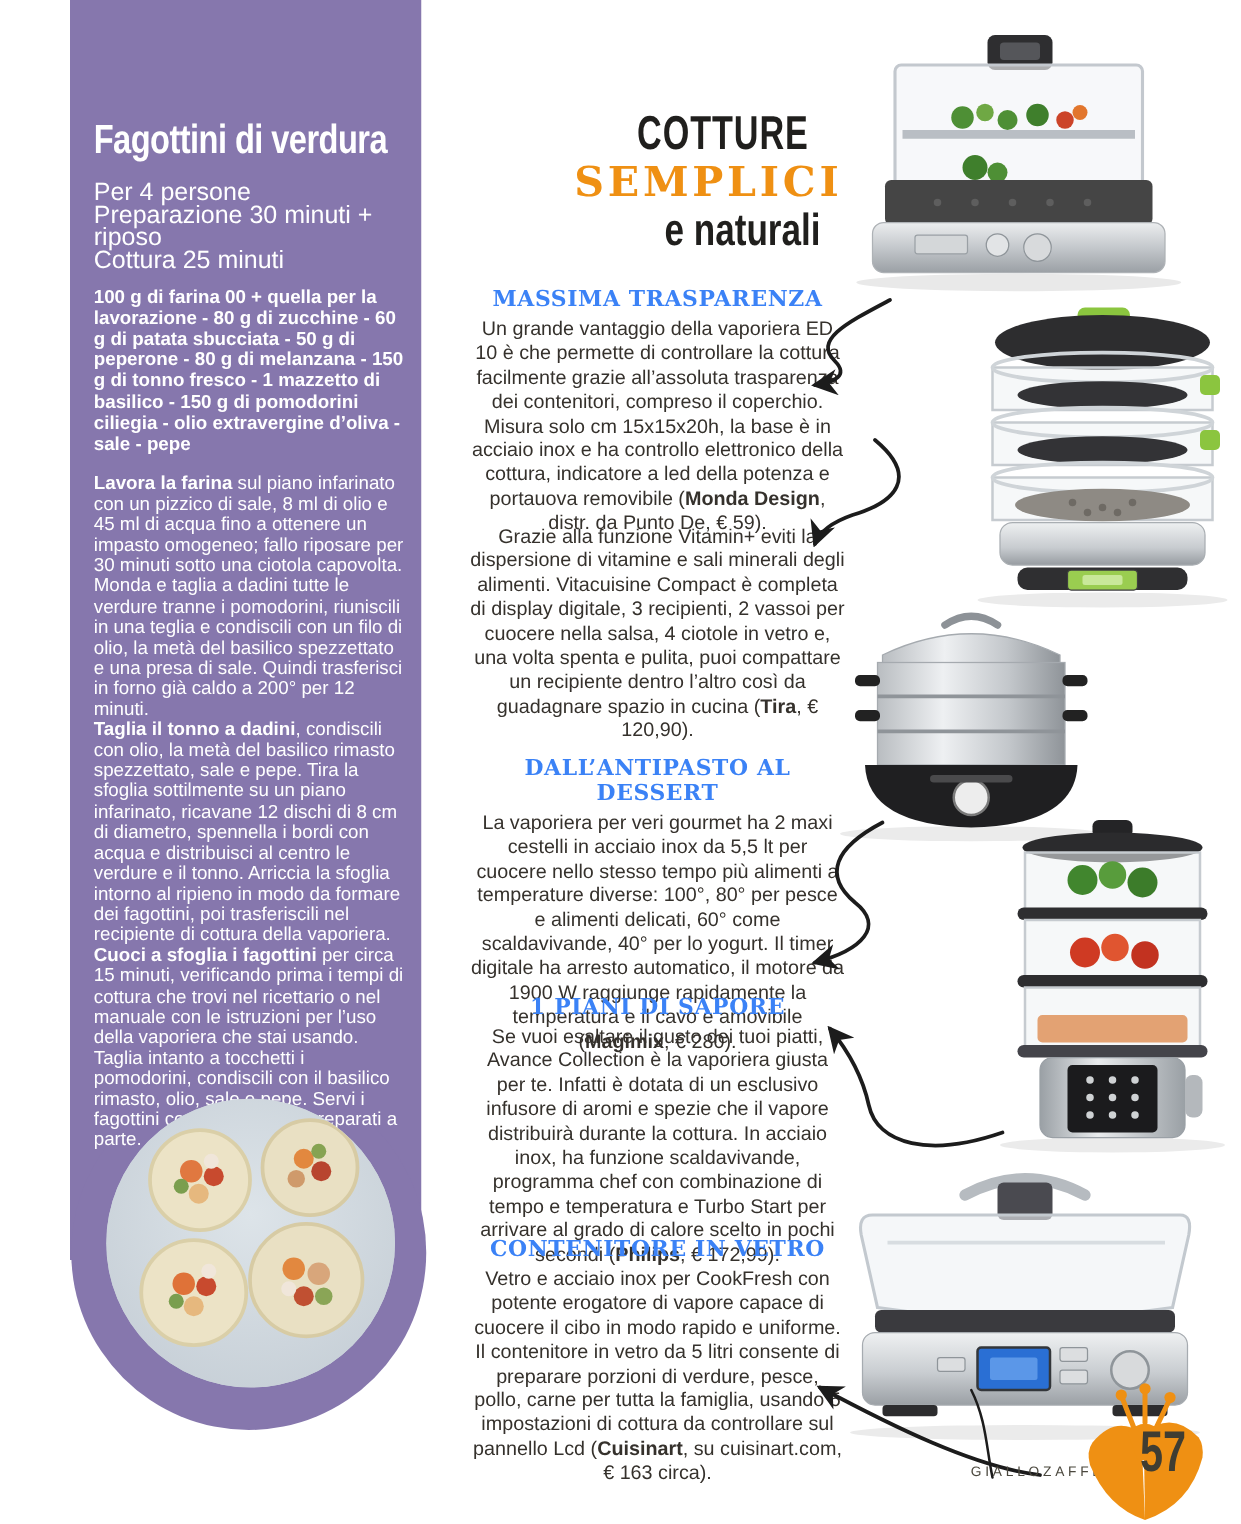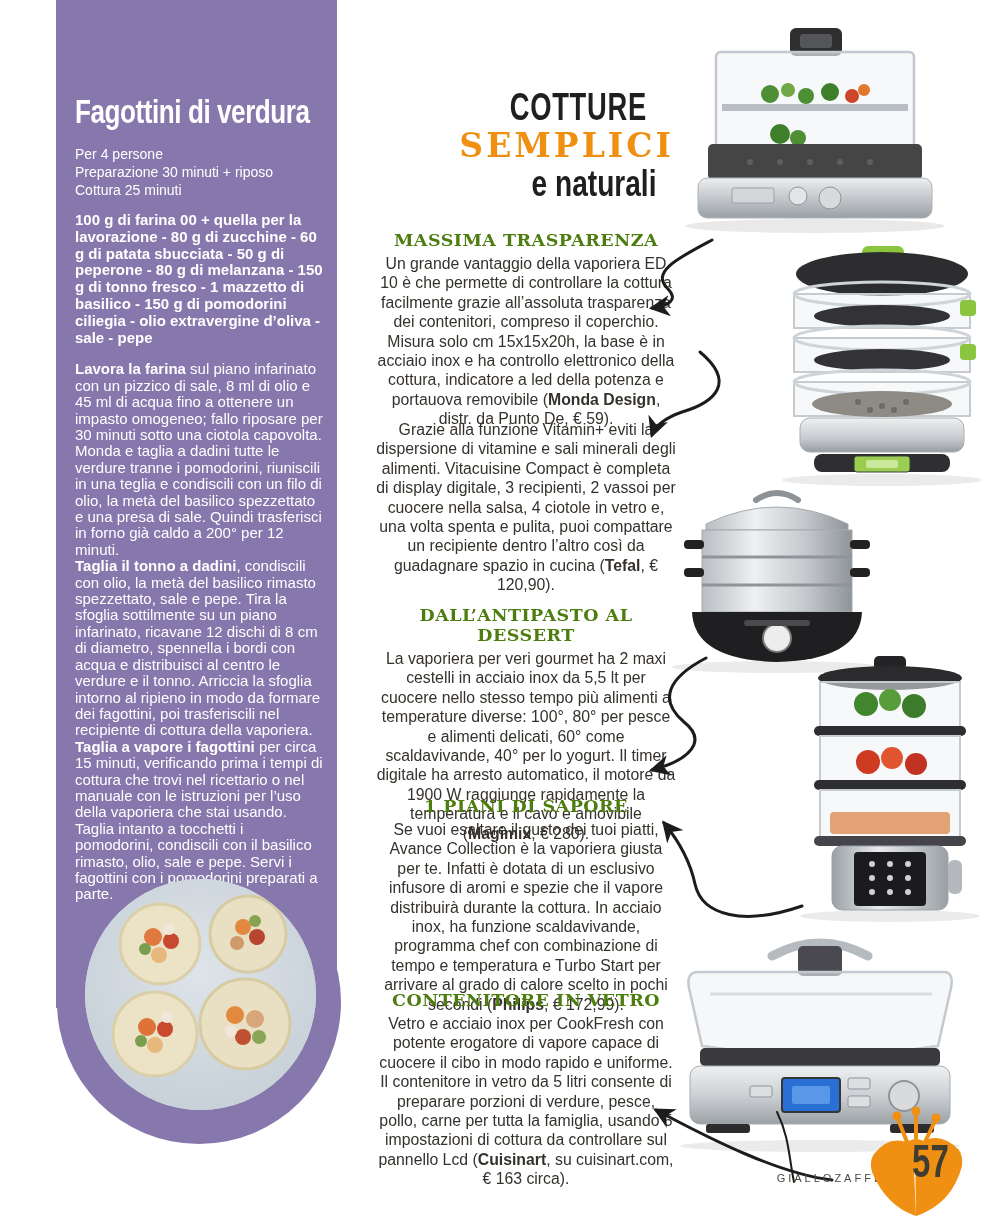--- a/index.html
+++ b/index.html
@@ -7,38 +7,38 @@
           font-family:"Liberation Sans", sans-serif; }
 
   
   .panel { position:absolute; left:56px; top:0; width:281px; height:1008px; background:#8677ad; }
   .panel-bulge { position:absolute; left:57px; top:860px; width:284px; height:284px;
                  border-radius:50%; background:#8677ad; }
   .panel-inner { position:absolute; left:56px; top:0; width:281px; box-sizing:border-box;
                  padding:96px 12px 0 19px; color:#fff; }
   .recipe-title { font-size:29px; font-weight:700; letter-spacing:-0.5px; white-space:nowrap;
                   transform:scale(.9,1.12); transform-origin:0 50%; margin:0 0 16px 0; }
-  .recipe-meta { font-size:14px; line-height:18px; font-weight:300; margin:0 0 13px 0; }
+  .recipe-meta { font-size:20px; line-height:18px; font-weight:300; margin:0 0 13px 0; }
   .recipe-ingredients { font-size:15px; line-height:16.8px; font-weight:700; margin:0 0 15px 0; }
   .recipe-steps { font-size:15px; line-height:16.4px; font-weight:300; margin:0; }
   .recipe-steps b { font-weight:700; }
   .photo-circle { position:absolute; left:85px; top:879px; width:231px; height:231px;
                   border-radius:50%; overflow:hidden; background:#cdd6dd; }
 
   
   .headline { position:absolute; left:378px; top:88px; width:296px; text-align:right; }
   .h-line1 { display:inline-block; font-size:38px; font-weight:900; color:#201f1d;
              transform:scaleX(.72); transform-origin:50% 50%; letter-spacing:1px; line-height:1; }
   .h-line2 { display:block; font-family:"DejaVu Serif", serif; font-weight:700; font-size:33px;
              color:#ef9013; letter-spacing:3px; line-height:1.1; margin-top:2px; }
   .h-line3 { display:inline-block; font-size:36px; font-weight:900; color:#201f1d;
              transform:scaleX(.78); transform-origin:50% 50%; letter-spacing:0; line-height:1; margin-top:2px; }
   .mid-section { position:absolute; left:376px; width:300px; text-align:center; }
   .mid-section h3 { margin:0 0 4px 0; font-family:"DejaVu Serif", serif; font-weight:700;
-                    font-size:17.5px; letter-spacing:.5px; color:#4d7c0f; }
+                    font-size:17.5px; letter-spacing:.5px; color:#3b82f6; }
   .mid-section p { margin:0; font-size:15.8px; line-height:19.4px; color:#35312c; font-weight:300; }
   .mid-section p b { font-weight:700; }
 
   
   .product { position:absolute; }
   .arrows { position:absolute; left:0; top:0; pointer-events:none; }
 
   
   .footer-brand { position:absolute; left:628px; top:1172px; width:300px; text-align:right;
                   font-size:11px; letter-spacing:3px; color:#4b483e; }
@@ -58,21 +58,21 @@
     <h1 class="recipe-title">Fagottini di verdura</h1>
     <div class="recipe-meta">
       <div>Per 4 persone</div>
       <div>Preparazione 30 minuti + riposo</div>
       <div>Cottura 25 minuti</div>
     </div>
     <p class="recipe-ingredients">100 g di farina 00 + quella per la lavorazione - 80 g di zucchine - 60 g di patata sbucciata - 50 g di peperone - 80 g di melanzana - 150 g di tonno fresco - 1 mazzetto di basilico - 150 g di pomodorini ciliegia - olio extravergine d’oliva - sale - pepe</p>
     <p class="recipe-steps">
       <b>Lavora la farina</b><span> sul piano infarinato con un pizzico di sale, 8 ml di olio e 45 ml di acqua fino a ottenere un impasto omogeneo; fallo riposare per 30 minuti sotto una ciotola capovolta. Monda e taglia a dadini tutte le verdure tranne i pomodorini, riuniscili in una teglia e condiscili con un filo di olio, la metà del basilico spezzettato e una presa di sale. Quindi trasferisci in forno già caldo a 200° per 12 minuti.</span><br>
       <b>Taglia il tonno a dadini</b><span>, condiscili con olio, la metà del basilico rimasto spezzettato, sale e pepe. Tira la sfoglia sottilmente su un piano infarinato, ricavane 12 dischi di 8 cm di diametro, spennella i bordi con acqua e distribuisci al centro le verdure e il tonno. Arriccia la sfoglia intorno al ripieno in modo da formare dei fagottini, poi trasferiscili nel recipiente di cottura della vaporiera.</span><br>
-      <b>Taglia a vapore i fagottini</b><span> per circa 15 minuti, verificando prima i tempi di cottura che trovi nel ricettario o nel manuale con le istruzioni per l’uso della vaporiera che stai usando. Taglia intanto a tocchetti i pomodorini, condiscili con il basilico rimasto, olio, sale e pepe. Servi i fagottini con i pomodorini preparati a parte.</span>
+      <b>Cuoci a sfoglia i fagottini</b><span> per circa 15 minuti, verificando prima i tempi di cottura che trovi nel ricettario o nel manuale con le istruzioni per l’uso della vaporiera che stai usando. Taglia intanto a tocchetti i pomodorini, condiscili con il basilico rimasto, olio, sale e pepe. Servi i fagottini con i pomodorini preparati a parte.</span>
     </p>
   </div>
 
   <div class="photo-circle">
     <svg width="231" height="231" viewBox="0 0 231 231">
       <defs>
         <radialGradient id="bgph" cx="50%" cy="40%" r="75%">
           <stop offset="0%" stop-color="#dde4e9"></stop>
             <stop offset="100%" stop-color="#c3ccd4"></stop>
         </radialGradient>
@@ -117,21 +117,21 @@
     <span class="h-line2">SEMPLICI</span>
     <span class="h-line3">e naturali</span>
   </div>
 
   <section class="mid-section" style="top:230px">
     <h3>MASSIMA TRASPARENZA</h3>
     <p><span>Un grande vantaggio della vaporiera ED 10 è che permette di controllare la cottura facilmente grazie all’assoluta trasparenza dei contenitori, compreso il coperchio. Misura solo cm 15x15x20h, la base è in acciaio inox e ha controllo elettronico della cottura, indicatore a led della potenza e portauova removibile (</span><b>Monda Design</b><span>, distr. da Punto De, € 59).</span></p>
   </section>
 
   <section class="mid-section" style="top:420px">
-    <p><span>Grazie alla funzione Vitamin+ eviti la dispersione di vitamine e sali minerali degli alimenti. Vitacuisine Compact è completa di display digitale, 3 recipienti, 2 vassoi per cuocere nella salsa, 4 ciotole in vetro e, una volta spenta e pulita, puoi compattare un recipiente dentro l’altro così da guadagnare spazio in cucina (</span><b>Tefal</b><span>, € 120,90).</span></p>
+    <p><span>Grazie alla funzione Vitamin+ eviti la dispersione di vitamine e sali minerali degli alimenti. Vitacuisine Compact è completa di display digitale, 3 recipienti, 2 vassoi per cuocere nella salsa, 4 ciotole in vetro e, una volta spenta e pulita, puoi compattare un recipiente dentro l’altro così da guadagnare spazio in cucina (</span><b>Tira</b><span>, € 120,90).</span></p>
   </section>
 
   <section class="mid-section" style="top:605px">
     <h3>DALL’ANTIPASTO AL DESSERT</h3>
     <p><span>La vaporiera per veri gourmet ha 2 maxi cestelli in acciaio inox da 5,5 lt per cuocere nello stesso tempo più alimenti a temperature diverse: 100°, 80° per pesce e alimenti delicati, 60° come scaldavivande, 40° per lo yogurt. Il timer digitale ha arresto automatico, il motore da 1900 W raggiunge rapidamente la temperatura e il cavo è amovibile (</span><b>Magimix</b><span>, € 280).</span></p>
   </section>
 
   <section class="mid-section" style="top:796px">
     <h3>1 PIANI DI SAPORE</h3>
     <p><span>Se vuoi esaltare il gusto dei tuoi piatti, Avance Collection è la vaporiera giusta per te. Infatti è dotata di un esclusivo infusore di aromi e spezie che il vapore distribuirà durante la cottura. In acciaio inox, ha funzione scaldavivande, programma chef con combinazione di tempo e temperatura e Turbo Start per arrivare al grado di calore scelto in pochi secondi (</span><b>Philips</b><span>, € 172,99).</span></p>

